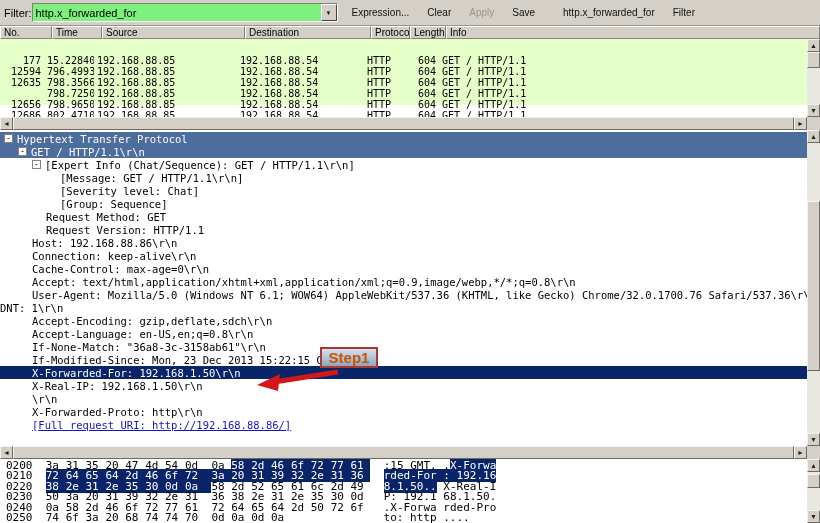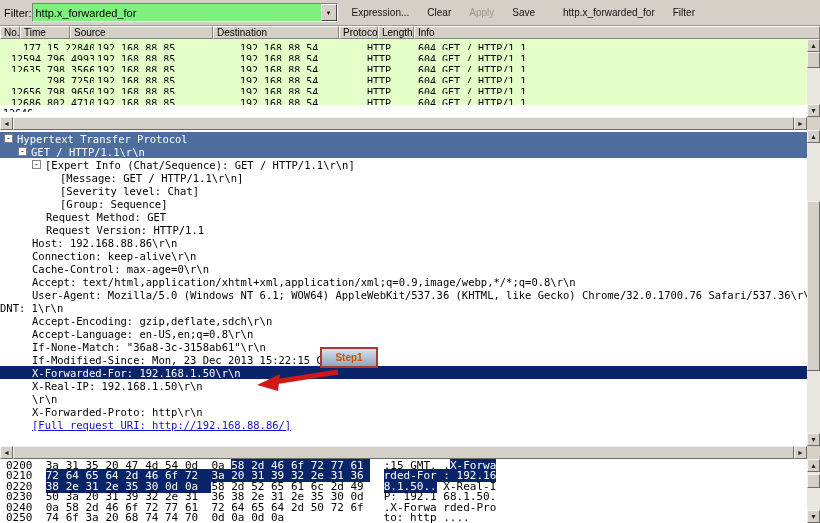--- a/index.html
+++ b/index.html
@@ -20,21 +20,21 @@
   .tb-btn{padding:2px 6px;font-size:10px;color:#111;white-space:nowrap;background:transparent;border:none;font-family:inherit;cursor:default}
   .tb-btn.disabled{color:#9b978f}
 
   
   .packet-pane{position:absolute;top:26px;left:0;width:100%;height:91px;background:#fff}
   .pl-header{display:flex;height:13px;background:#d4d0c8;overflow:hidden}
   .pl-hcell{font-size:10px;line-height:11px;padding:0 3px;color:#000;white-space:nowrap;overflow:hidden;
     border-top:1px solid #fff;border-left:1px solid #fff;border-right:1px solid #84827d;border-bottom:1px solid #84827d;background:#d4d0c8}
   .pl-body{position:absolute;top:13px;left:0;right:13px;bottom:0;overflow:hidden;background:#fff}
   .packet-row{display:flex;height:11px;background:#e4ffc7;font:10px "DejaVu Sans Mono",monospace;color:#000;white-space:nowrap}
-  .pcell{padding:4px 3px;overflow:hidden;line-height:11px}
+  .pcell{padding:16px 3px;overflow:hidden;line-height:11px}
 
   
   .sb-btn{width:13px;height:13px;flex:none;background:#d4d0c8;border:1px solid;
     border-color:#f4f2ee #6e6b66 #6e6b66 #f4f2ee;display:flex;align-items:center;justify-content:center}
   .sb-btn span{font-size:7px;line-height:1;color:#222}
   .sb-thumb{background:#d4d0c8;border:1px solid;border-color:#f4f2ee #6e6b66 #6e6b66 #f4f2ee}
   .hscroll{position:absolute;left:0;width:807px;height:13px;background:#e9e7e2;display:flex}
   .hscroll .sb-thumb{flex:1;height:13px}
   .vscroll{position:absolute;width:13px;background:#e9e7e2;display:flex;flex-direction:column}
   .vscroll .track{flex:1;position:relative}
@@ -48,21 +48,21 @@
   .drow.sel-parent{background:#4d6d9d;color:#fff}
   .drow.sel-selected{background:#0a246a;color:#fff}
   .drow.link .dtext{color:#1414c8;text-decoration:underline}
   .exp{flex:none;width:9px;height:9px;border:1px solid #848484;background:#fff;color:#000;
     font:8px "DejaVu Sans Mono",monospace;line-height:7px;text-align:center;margin-right:4px}
 
   
   .step-box{position:absolute;left:320px;top:347px;width:58px;height:21px;
     background:linear-gradient(#d6e1ee,#8fa6c2);border:2px solid #a93a30;
     display:flex;align-items:center;justify-content:center;z-index:30}
-  .step-box span{font-weight:bold;font-size:10px;color:#cc5500}
+  .step-box span{font-weight:bold;font-size:15px;color:#cc5500}
   .step-arrow{position:absolute;left:254px;top:367px;z-index:29}
 
   
   .hex-pane{position:absolute;top:459px;left:0;width:807px;height:64px;background:#fff;overflow:hidden;
     padding:2px 0 0 6px;font:11px "DejaVu Sans Mono",monospace;color:#000}
   .hexrow{height:10.4px;line-height:10.4px;white-space:pre}
   .hexrow .off{color:#000}
   .hl{background:#0a246a;color:#fff}
 </style>
 </head>
@@ -83,21 +83,21 @@
         <button class="tb-btn">Clear</button>
         <button class="tb-btn disabled">Apply</button>
         <button class="tb-btn">Save</button>
         <button class="tb-btn" style="margin-left: 10px;">http.x_forwarded_for</button>
         <button class="tb-btn">Filter</button>
       </div>
   </div>
 
   <div class="packet-pane">
     <div class="pl-header" id="pl-header">
-        <div class="pl-hcell" style="width: 20px;">No.</div>
+        <div class="pl-hcell" style="width: 52px;">No.</div>
         <div class="pl-hcell" style="width: 50px;">Time</div>
         <div class="pl-hcell" style="width: 143px;">Source</div>
         <div class="pl-hcell" style="width: 126px;">Destination</div>
         <div class="pl-hcell" style="width: 39px;">Protocol</div>
         <div class="pl-hcell" style="width: 36px;">Length</div>
         <div class="pl-hcell" style="flex: 1 1 0%;">Info</div>
       </div>
     <div class="pl-body" id="pl-body">
         <div class="packet-row">
           <div class="pcell" style="width: 44px; text-align: right;">177</div>

